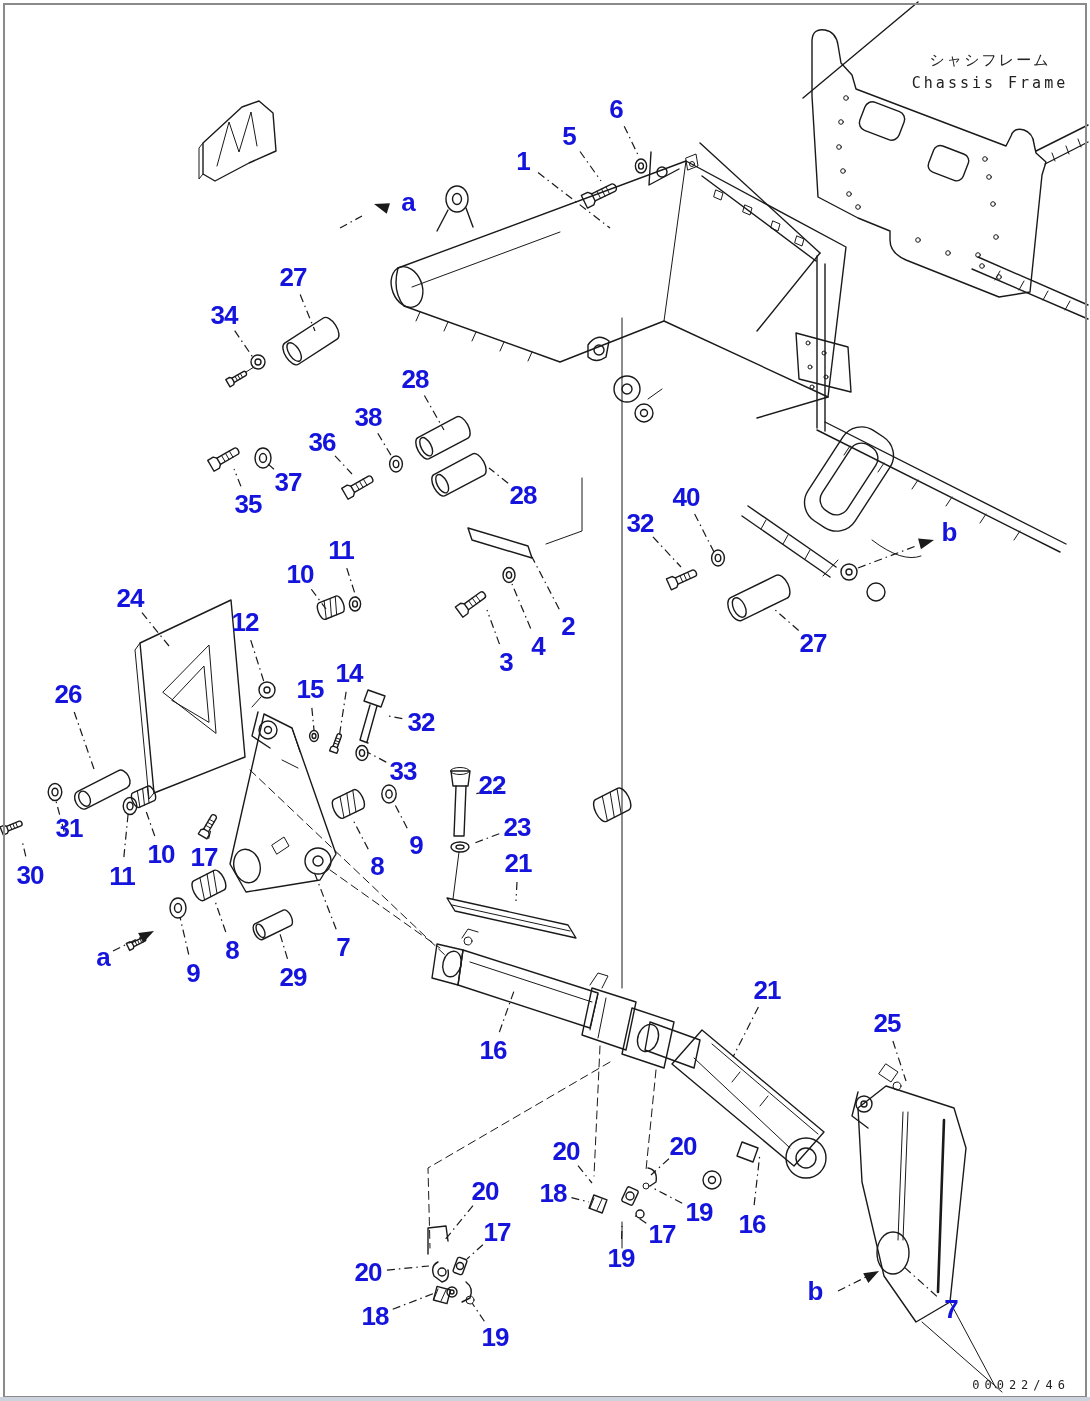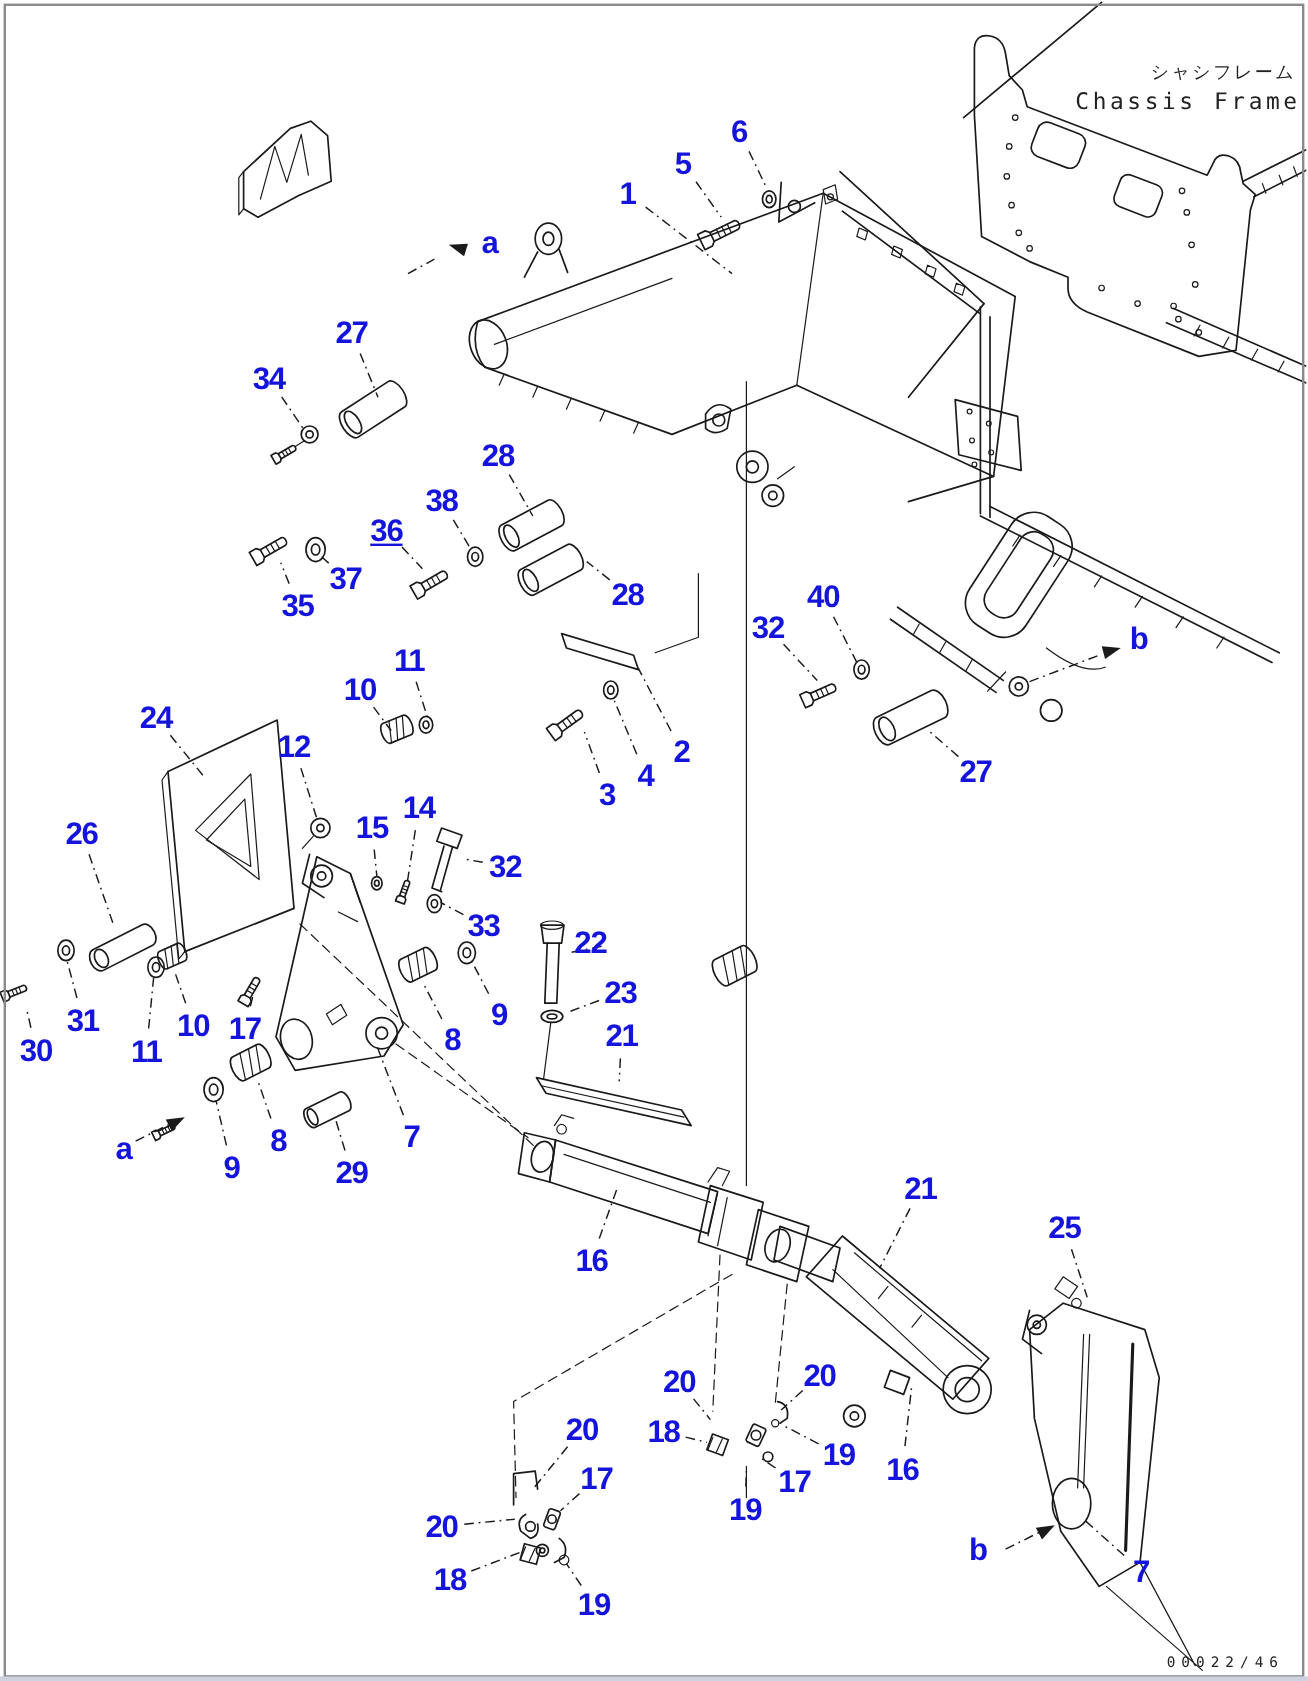--- a/index.html
+++ b/index.html
@@ -12,24 +12,24 @@
   svg.art *{vector-effect:non-scaling-stroke}
   .ln{fill:none;stroke:var(--line,#1a1a1a);stroke-width:1.4;stroke-linecap:round;stroke-linejoin:round}
   .thin{stroke-width:1}
   .thick{stroke-width:2.6}
   .dash{stroke-dasharray:8 5}
   .leader{fill:none;stroke:var(--line,#1a1a1a);stroke-width:1.2;stroke-dasharray:8 4 1.5 4}
   .arrowhead{fill:var(--line,#1a1a1a);stroke:none}
   .callout{position:absolute;transform:translate(-50%,-50%);color:var(--callout,#1414dd);
         font-weight:bold;font-size:26px;letter-spacing:-1px;line-height:1;white-space:nowrap;
         font-family:"Liberation Sans",sans-serif}
-  .title-jp{position:absolute;left:900px;top:51px;width:180px;text-align:right;color:#222;
+  .title-jp{position:absolute;left:900px;top:51px;width:180px;text-align:center;color:#222;
         font-family:"DejaVu Sans Mono",monospace;font-size:15px;letter-spacing:2px;white-space:nowrap}
   .title-en{position:absolute;left:890px;top:74px;width:200px;text-align:center;color:#222;
-        font-family:"DejaVu Sans Mono",monospace;font-size:19px;letter-spacing:3px;white-space:nowrap}
+        font-family:"DejaVu Sans Mono",monospace;font-size:15px;letter-spacing:3px;white-space:nowrap}
   .sheet-no{position:absolute;left:930px;top:1378px;width:140px;text-align:right;color:#222;
         font-family:"DejaVu Sans Mono",monospace;font-size:12px;letter-spacing:5px;white-space:nowrap}
 </style>
 </head>
 <body>
 
 <div class="page">
 
   <svg class="art" viewBox="0 0 1090 1401">
     <defs>
@@ -348,21 +348,21 @@
   </svg>
 
   <div id="labels">
       <div class="callout" style="left: 523px; top: 161px;">1</div>
       <div class="callout" style="left: 569px; top: 136px;">5</div>
       <div class="callout" style="left: 616px; top: 109px;">6</div>
       <div class="callout" style="left: 293px; top: 277px;">27</div>
       <div class="callout" style="left: 224px; top: 315px;">34</div>
       <div class="callout" style="left: 415px; top: 379px;">28</div>
       <div class="callout" style="left: 368px; top: 417px;">38</div>
-      <div class="callout" style="left: 322px; top: 442px; text-decoration: underline;">36</div>
+      <div class="callout" style="left: 322px; top: 442px;">36</div>
       <div class="callout" style="left: 288px; top: 482px;">37</div>
       <div class="callout" style="left: 248px; top: 504px;">35</div>
       <div class="callout" style="left: 523px; top: 495px;">28</div>
       <div class="callout" style="left: 640px; top: 523px;">32</div>
       <div class="callout" style="left: 686px; top: 497px;">40</div>
       <div class="callout" style="left: 813px; top: 643px;">27</div>
       <div class="callout" style="left: 568px; top: 626px;">2</div>
       <div class="callout" style="left: 538px; top: 646px;">4</div>
       <div class="callout" style="left: 506px; top: 662px;">3</div>
       <div class="callout" style="left: 341px; top: 550px;">11</div>
@@ -373,21 +373,21 @@
       <div class="callout" style="left: 310px; top: 689px;">15</div>
       <div class="callout" style="left: 349px; top: 673px;">14</div>
       <div class="callout" style="left: 421px; top: 722px;">32</div>
       <div class="callout" style="left: 403px; top: 771px;">33</div>
       <div class="callout" style="left: 492px; top: 785px;">22</div>
       <div class="callout" style="left: 517px; top: 827px;">23</div>
       <div class="callout" style="left: 518px; top: 863px;">21</div>
       <div class="callout" style="left: 416px; top: 845px;">9</div>
       <div class="callout" style="left: 377px; top: 866px;">8</div>
       <div class="callout" style="left: 30px; top: 875px;">30</div>
-      <div class="callout" style="left: 69px; top: 850px; text-align: center;">31</div>
+      <div class="callout" style="left: 69px; top: 828px; text-align: center;">31</div>
       <div class="callout" style="left: 122px; top: 876px;">11</div>
       <div class="callout" style="left: 161px; top: 854px;">10</div>
       <div class="callout" style="left: 204px; top: 857px;">17</div>
       <div class="callout" style="left: 232px; top: 950px;">8</div>
       <div class="callout" style="left: 193px; top: 973px;">9</div>
       <div class="callout" style="left: 293px; top: 977px; text-align: center;">29</div>
       <div class="callout" style="left: 343px; top: 947px;">7</div>
       <div class="callout" style="left: 493px; top: 1050px;">16</div>
       <div class="callout" style="left: 767px; top: 990px;">21</div>
       <div class="callout" style="left: 887px; top: 1023px;">25</div>

